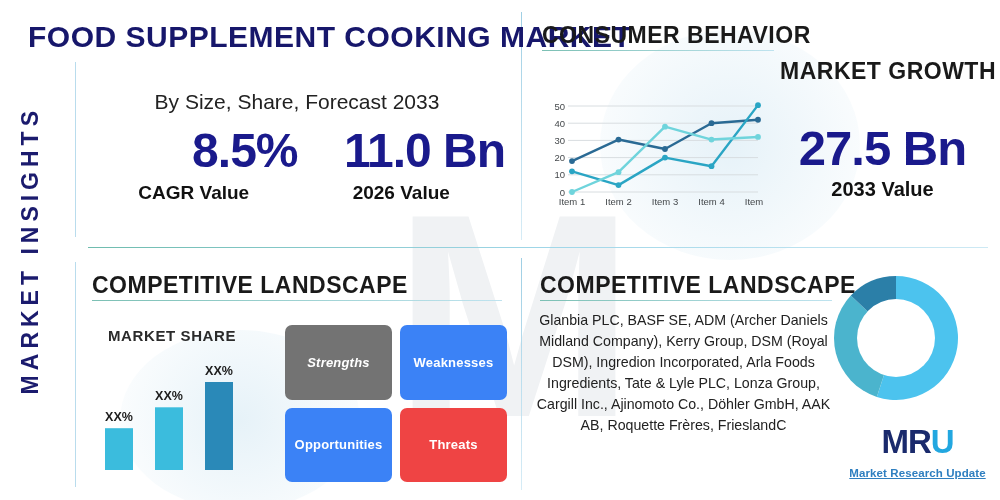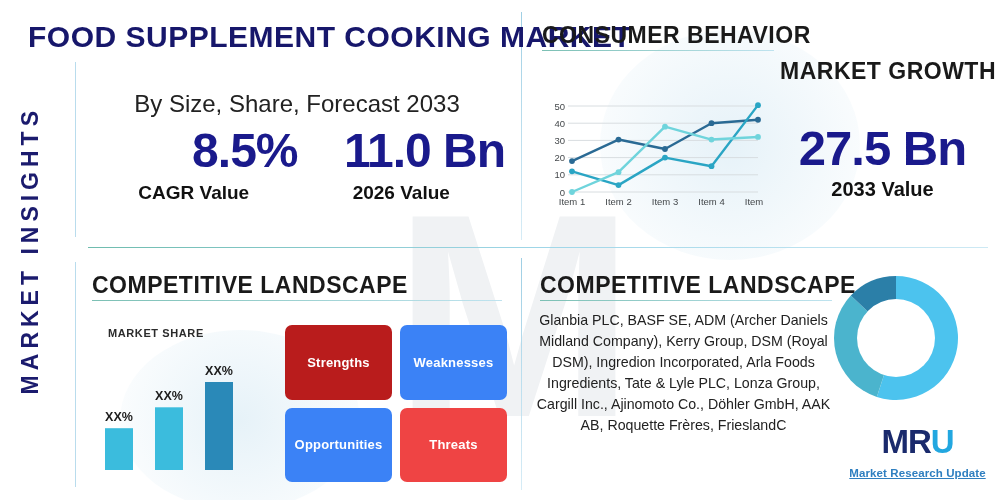--- a/index.html
+++ b/index.html
@@ -93,21 +93,21 @@
     font-weight: bold;
     color: #17176b;
     letter-spacing: 0.5px;
     font-stretch: condensed;
     white-space: nowrap;
     z-index: 5;
   }
   .subtitle {
     position: absolute; left: 92px; top: 90px;
     width: 410px; text-align: center;
-    font-size: 24px; color: #222; z-index: 5;
+    font-size: 21px; color: #222; z-index: 5;
   }
   .kpi-row {
     position: absolute; left: 90px; top: 122px;
     width: 415px; display: flex; z-index: 5;
   }
   .kpi { flex: 1; text-align: center; }
   .kpi .val {
     font-size: 48px; font-weight: bold; color: #1a1a8c;
     line-height: 58px; letter-spacing: -1px; text-align: right;
   }
@@ -137,21 +137,21 @@
   }
   .mg-lbl {
     position: absolute; left: 775px; top: 178px; width: 215px;
     text-align: center; font-size: 20px; font-weight: bold; color: #111; z-index: 5;
   }
 
   
   .barchart { position: absolute; left: 95px; top: 322px; z-index: 5; }
   .bar-title {
     position: absolute; left: 108px; top: 327px;
-    font-size: 11px; font-weight: bold; color: #2b2b2b;
+    font-size: 15px; font-weight: bold; color: #2b2b2b;
     letter-spacing: 0.6px; z-index: 6;
   }
 
   
   .swot {
     position: absolute; left: 285px; top: 325px;
     width: 222px; height: 157px;
     display: grid; grid-template-columns: 1fr 1fr; grid-template-rows: 1fr 1fr;
     gap: 8px; z-index: 5;
   }
@@ -283,21 +283,21 @@
         <rect x="110" y="60" width="28" height="88" fill="#2a89b8"></rect>
       </g>
     <g id="bc-labels">
         <text x="24" y="99.2" text-anchor="middle" font-size="12.5" font-weight="bold" fill="#1d1d1d" font-family="&quot;Liberation Sans&quot;, sans-serif">XX%</text>
         <text x="74" y="78.30000000000001" text-anchor="middle" font-size="12.5" font-weight="bold" fill="#1d1d1d" font-family="&quot;Liberation Sans&quot;, sans-serif">XX%</text>
         <text x="124" y="53" text-anchor="middle" font-size="12.5" font-weight="bold" fill="#1d1d1d" font-family="&quot;Liberation Sans&quot;, sans-serif">XX%</text>
       </g>
   </svg>
 
   <div class="swot">
-    <div class="swot-box" style="background: #b91c1c;">
+    <div class="swot-box" style="background: #737373; font-style: italic;">
         <span>Strengths</span>
       </div>
     <div class="swot-box" style="background: #3b82f6;">
         <span>Weaknesses</span>
       </div>
     <div class="swot-box" style="background: #3b82f6;">
         <span>Opportunities</span>
       </div>
     <div class="swot-box" style="background: #ef4444;">
         <span>Threats</span>

